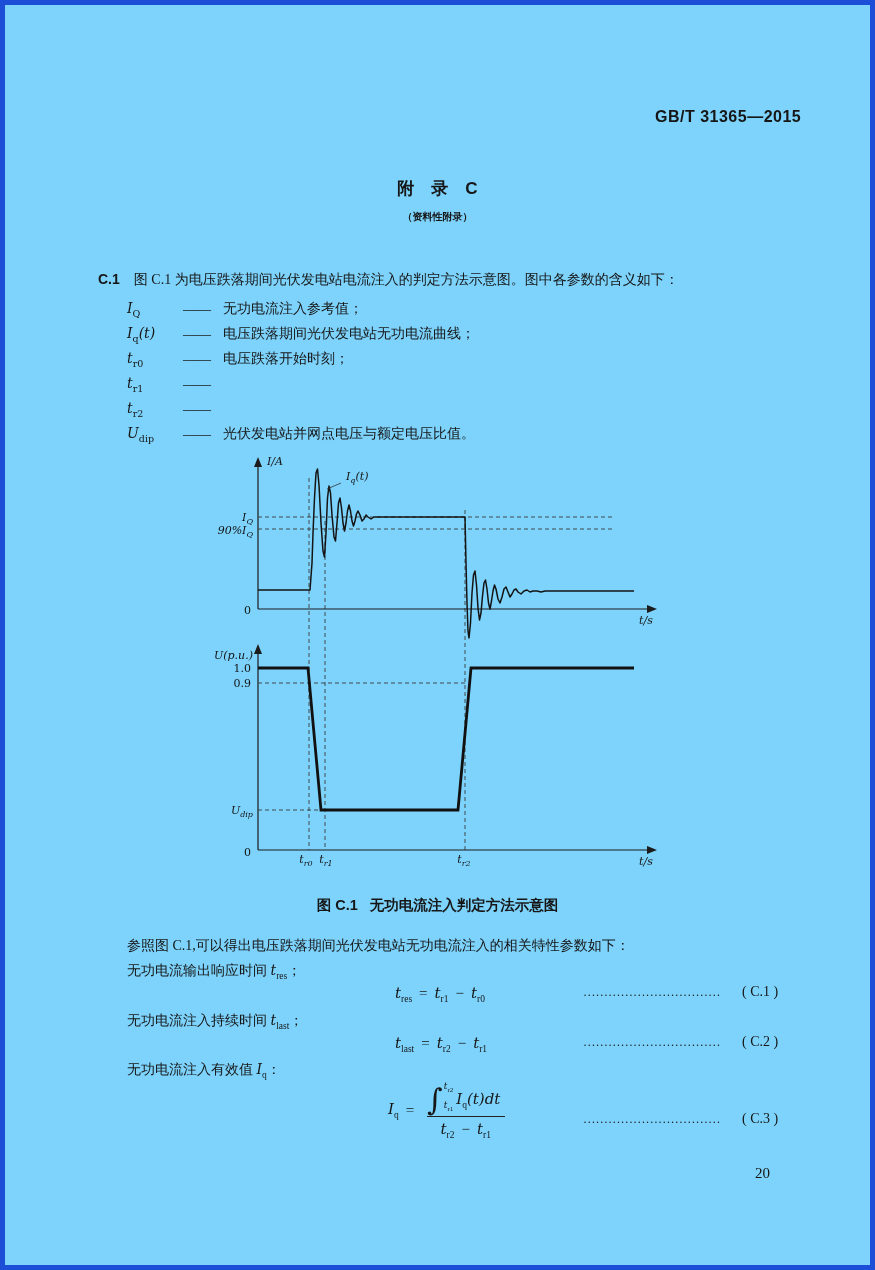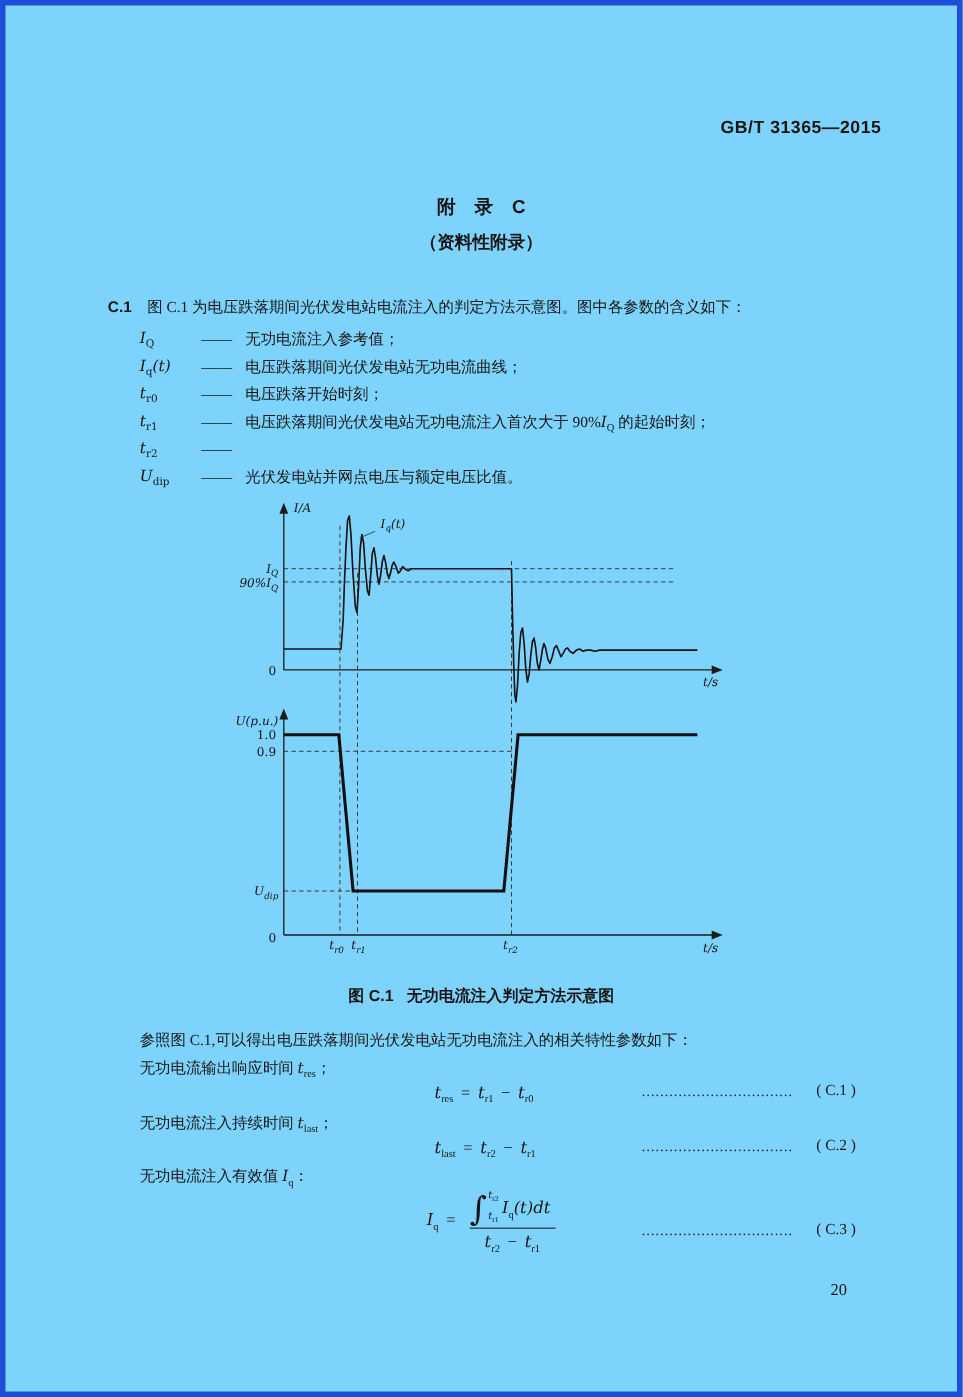--- a/index.html
+++ b/index.html
@@ -18,21 +18,21 @@
     border: 5px solid #1d4ed8;
     overflow: hidden;
   }
   .hdr {
     position: absolute; top: 103px; left: 650px;
     font-family: "Liberation Sans", sans-serif;
     font-weight: bold; font-size: 16px; letter-spacing: 0.5px;
   }
   .title-block { position: absolute; top: 172px; left: 0; right: 0; text-align: center; }
   .t1 { font-family: "Liberation Sans", sans-serif; font-weight: bold; font-size: 17px; margin-bottom: 10px; }
-  .t2 { font-family: "Liberation Sans", sans-serif; font-weight: bold; font-size: 16px; margin-bottom: 4px; }
+  .t2 { font-family: "Liberation Sans", sans-serif; font-weight: bold; font-size: 10px; margin-bottom: 4px; }
   .t3 { font-family: "Liberation Sans", sans-serif; font-weight: bold; font-size: 14.5px; }
   .clause { position: absolute; top: 266px; left: 93px; right: 60px; font-size: 14px; }
   .clause-num { font-family: "Liberation Sans", sans-serif; font-weight: bold; margin-right: 14px; }
   .defs { position: absolute; top: 292px; left: 122px; right: 60px; }
   .def-row { display: flex; align-items: center; height: 25px; font-size: 14px; }
   .sym { width: 56px; font-style: italic; font-family: "DejaVu Serif", serif; flex: 0 0 56px; }
   .sym sub, .desc sub, .item sub, .eq sub { font-size: 9.5px; font-style: normal; }
   .dash { flex: 0 0 40px; }
   .desc i, .item i, .eq i { font-style: italic; font-family: "DejaVu Serif", serif; }
   .figure-wrap { position: absolute; top: 448px; left: 208px; }
@@ -101,21 +101,20 @@
       <span class="desc"><span>电压跌落期间光伏发电站无功电流曲线；</span><i></i><sub></sub><span></span></span>
     </div>
     <div class="def-row">
       <span class="sym"><i>t</i><sub>r0</sub><i></i></span>
       <span class="dash">——</span>
       <span class="desc"><span>电压跌落开始时刻；</span><i></i><sub></sub><span></span></span>
     </div>
     <div class="def-row">
       <span class="sym"><i>t</i><sub>r1</sub><i></i></span>
       <span class="dash">——</span>
-      <span class="desc"><span>电压跌落期间光伏发电站无功电流注入首次大于 90%</span><i>I</i><sub>Q</sub><span> 的起始时刻；</span></span>
     </div>
     <div class="def-row">
       <span class="sym"><i>t</i><sub>r2</sub><i></i></span>
       <span class="dash">——</span>
     </div>
     <div class="def-row">
       <span class="sym"><i>U</i><sub>dip</sub><i></i></span>
       <span class="dash">——</span>
       <span class="desc"><span>光伏发电站并网点电压与额定电压比值。</span><i></i><sub></sub><span></span></span>
     </div>

